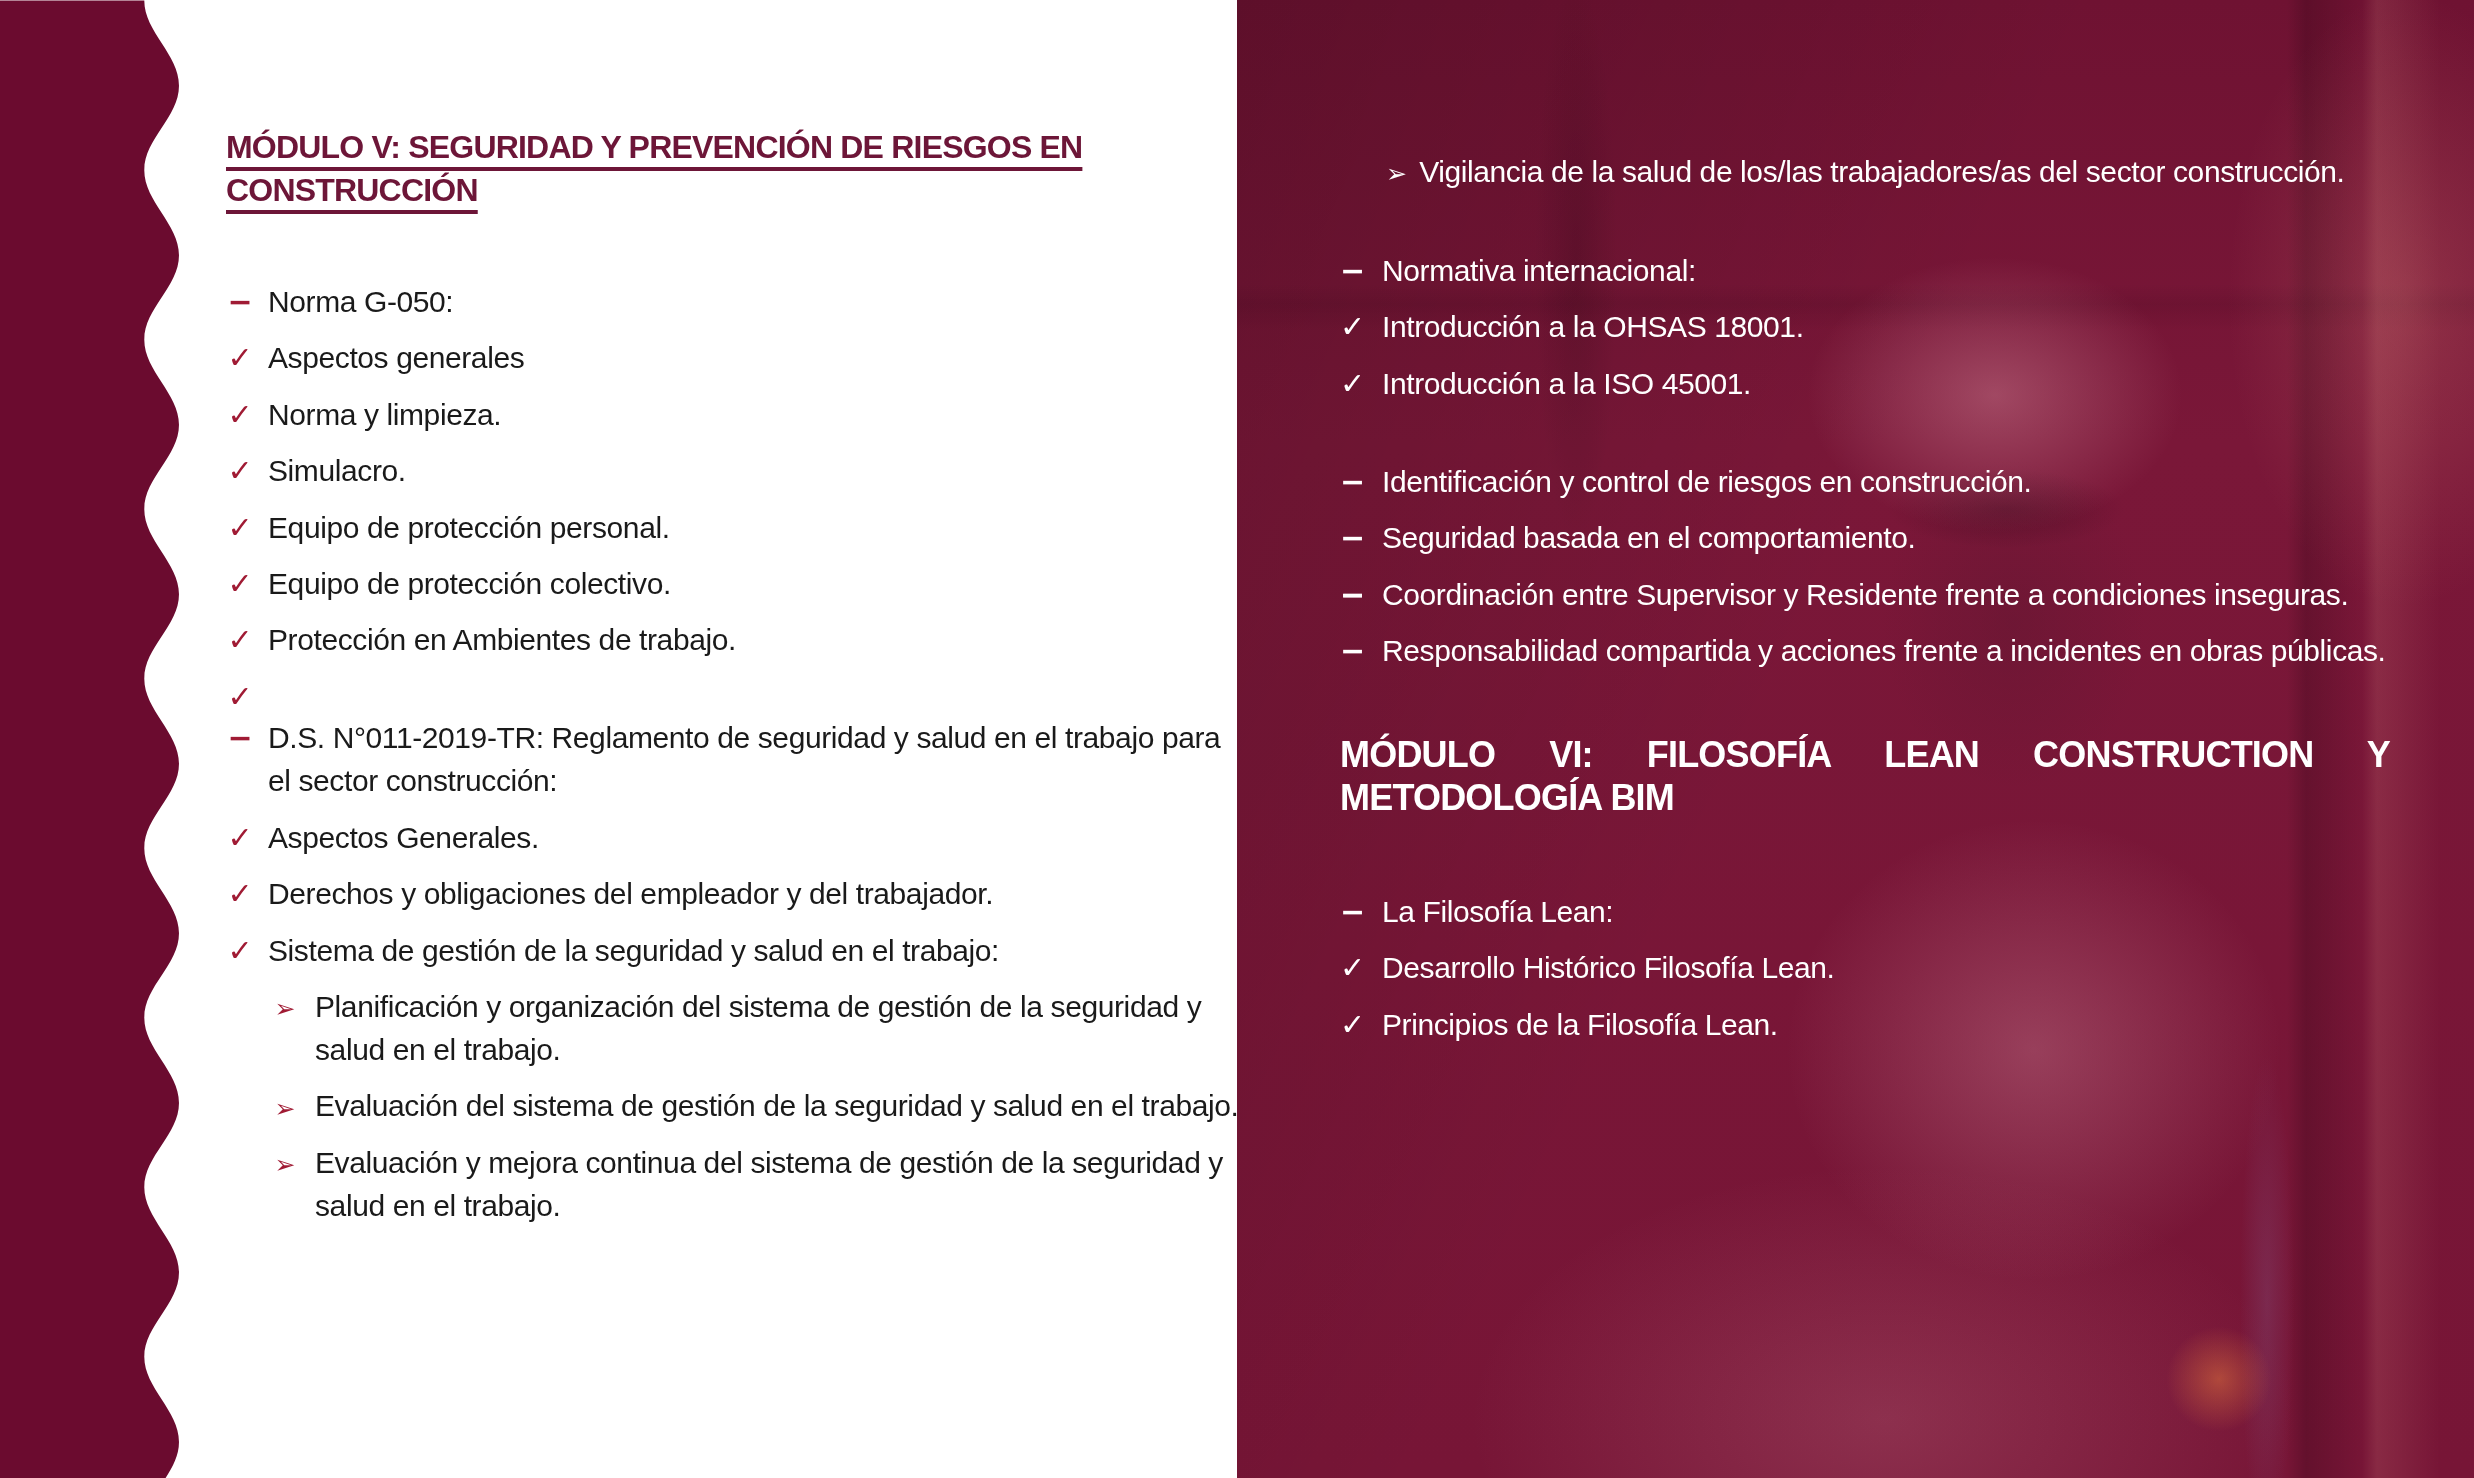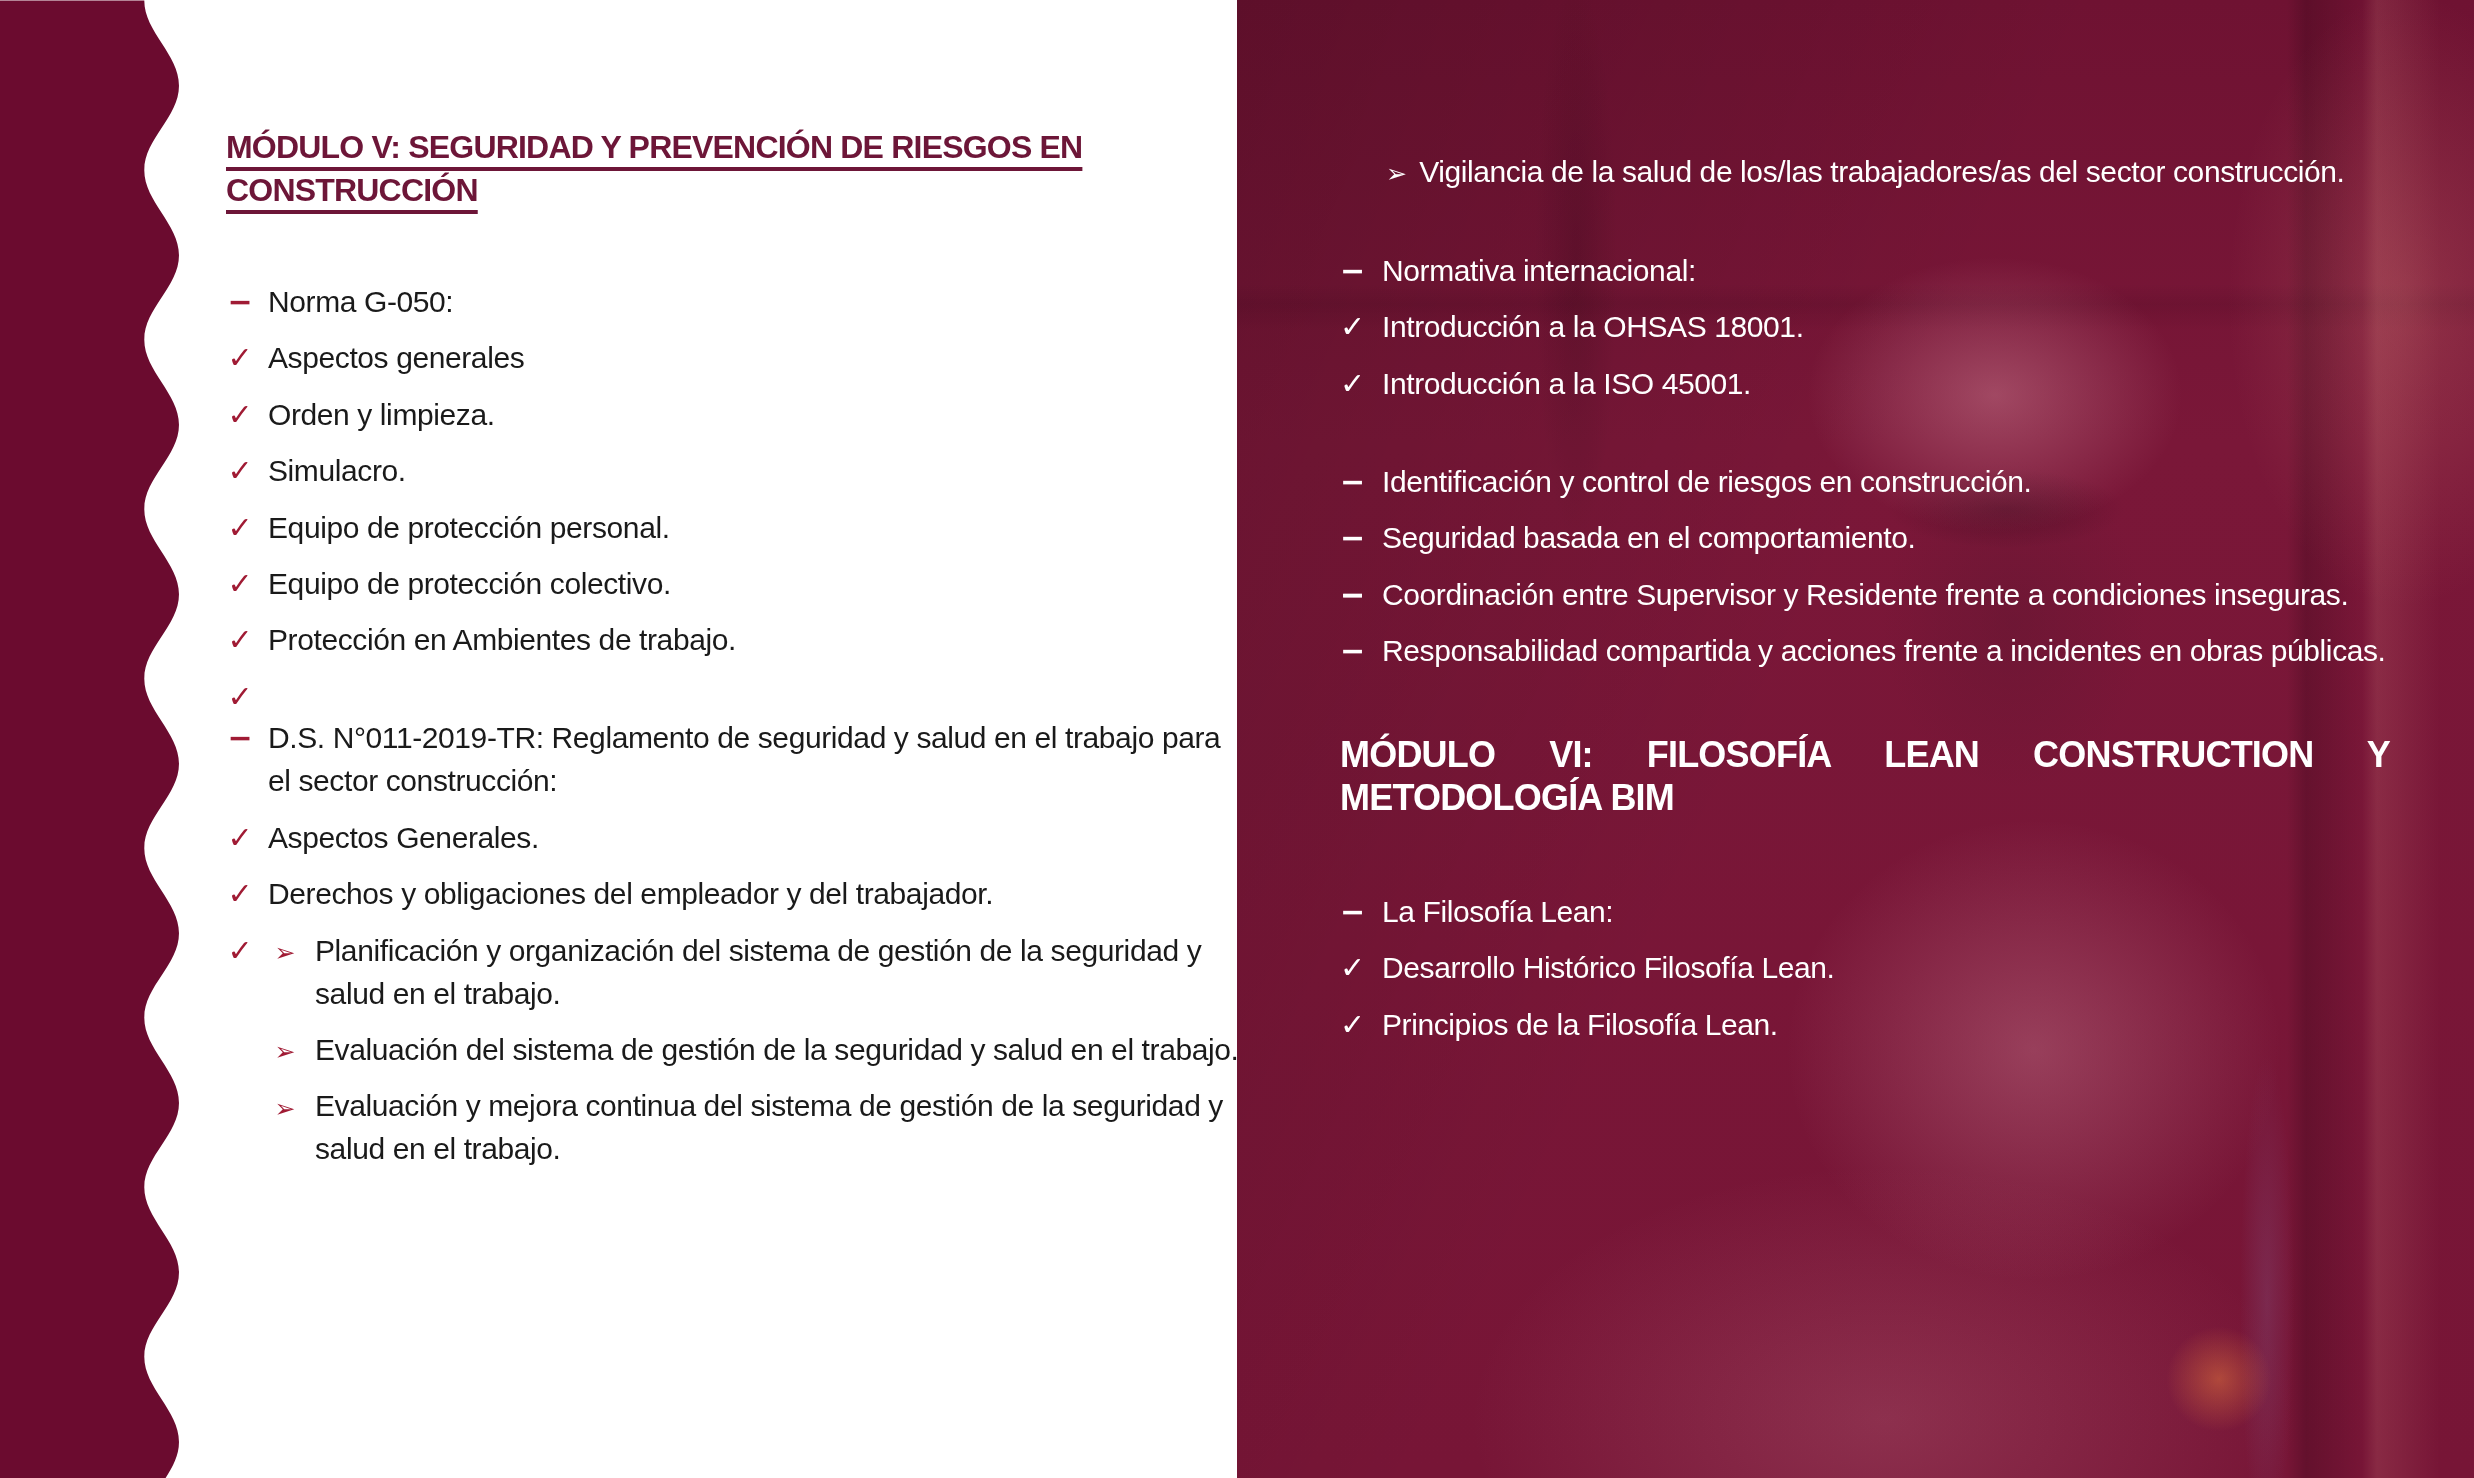--- a/index.html
+++ b/index.html
@@ -152,21 +152,21 @@
   <main class="left-col">
     <h1 class="module-title">MÓDULO V: SEGURIDAD Y PREVENCIÓN DE RIESGOS EN CONSTRUCCIÓN</h1>
     <ul class="list left-list">
         <li class="item b-dash">
     <span class="bullet">−</span><span class="item-text">Norma G-050:</span>
   </li>
         <li class="item b-check">
     <span class="bullet">✓</span><span class="item-text">Aspectos generales</span>
   </li>
         <li class="item b-check">
-    <span class="bullet">✓</span><span class="item-text">Orden y limpieza.</span>
+    <span class="bullet">✓</span><span class="item-text">Norma y limpieza.</span>
   </li>
         <li class="item b-check">
     <span class="bullet">✓</span><span class="item-text">Simulacro.</span>
   </li>
         <li class="item b-check">
     <span class="bullet">✓</span><span class="item-text">Equipo de protección personal.</span>
   </li>
         <li class="item b-check">
     <span class="bullet">✓</span><span class="item-text">Equipo de protección colectivo.</span>
   </li>
@@ -179,21 +179,21 @@
         <li class="item b-dash gap">
     <span class="bullet">−</span><span class="item-text">D.S. N°011-2019-TR: Reglamento de seguridad y salud en el trabajo para el sector construcción:</span>
   </li>
         <li class="item b-check">
     <span class="bullet">✓</span><span class="item-text">Aspectos Generales.</span>
   </li>
         <li class="item b-check">
     <span class="bullet">✓</span><span class="item-text">Derechos y obligaciones del empleador y del trabajador.</span>
   </li>
         <li class="item b-check">
-    <span class="bullet">✓</span>
+    <span class="bullet">✓</span><span class="item-text">Sistema de gestión de la seguridad y salud en el trabajo:</span>
   </li>
         <li class="item b-arrow sub">
     <span class="bullet">➢</span><span class="item-text">Planificación y organización del sistema de gestión de la seguridad y salud en el trabajo.</span>
   </li>
         <li class="item b-arrow sub">
     <span class="bullet">➢</span><span class="item-text">Evaluación del sistema de gestión de la seguridad y salud en el trabajo.</span>
   </li>
         <li class="item b-arrow sub">
     <span class="bullet">➢</span><span class="item-text">Evaluación y mejora continua del sistema de gestión de la seguridad y salud en el trabajo.</span>
   </li>

